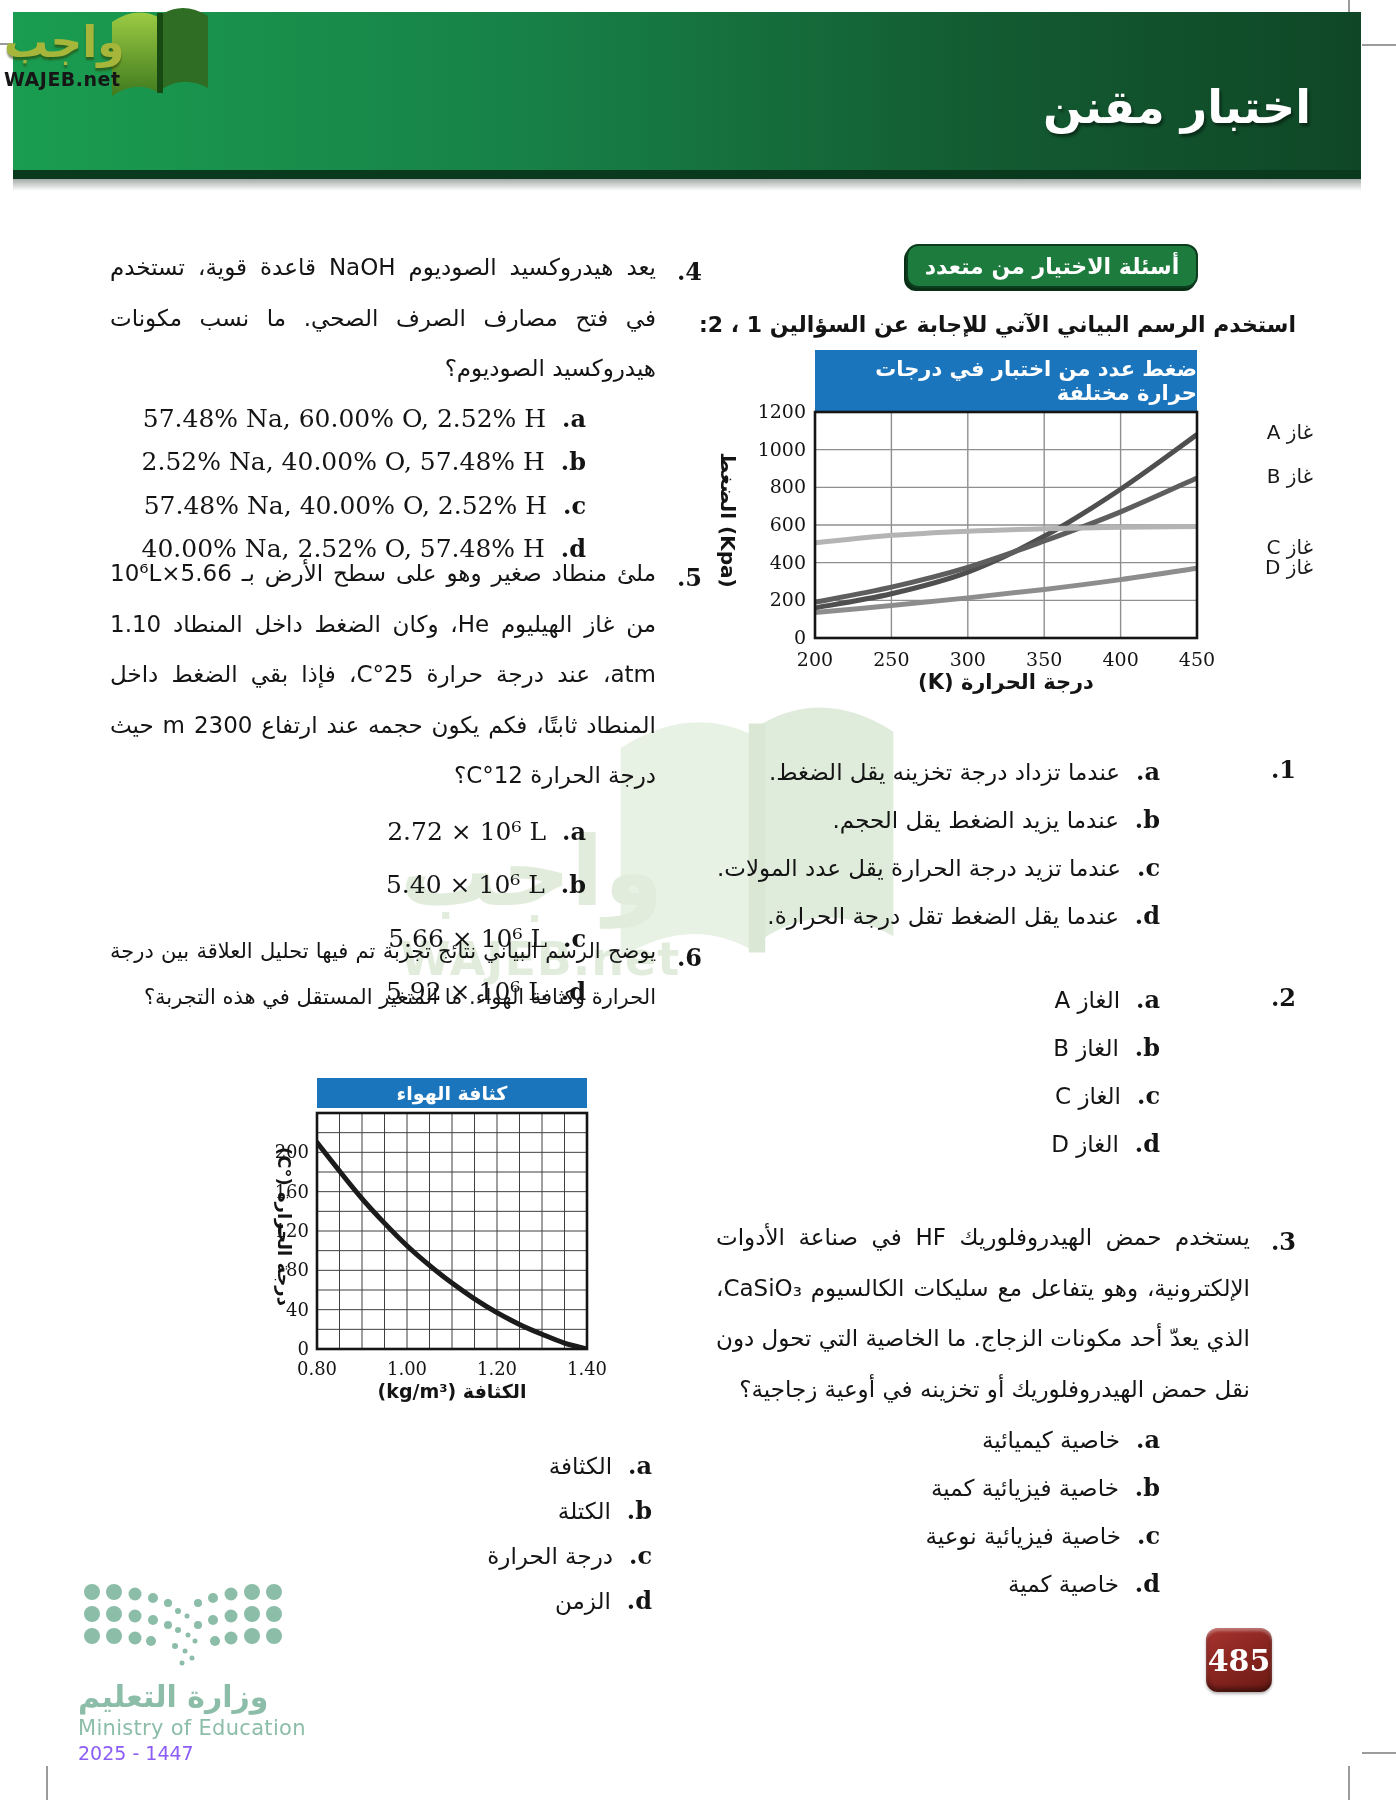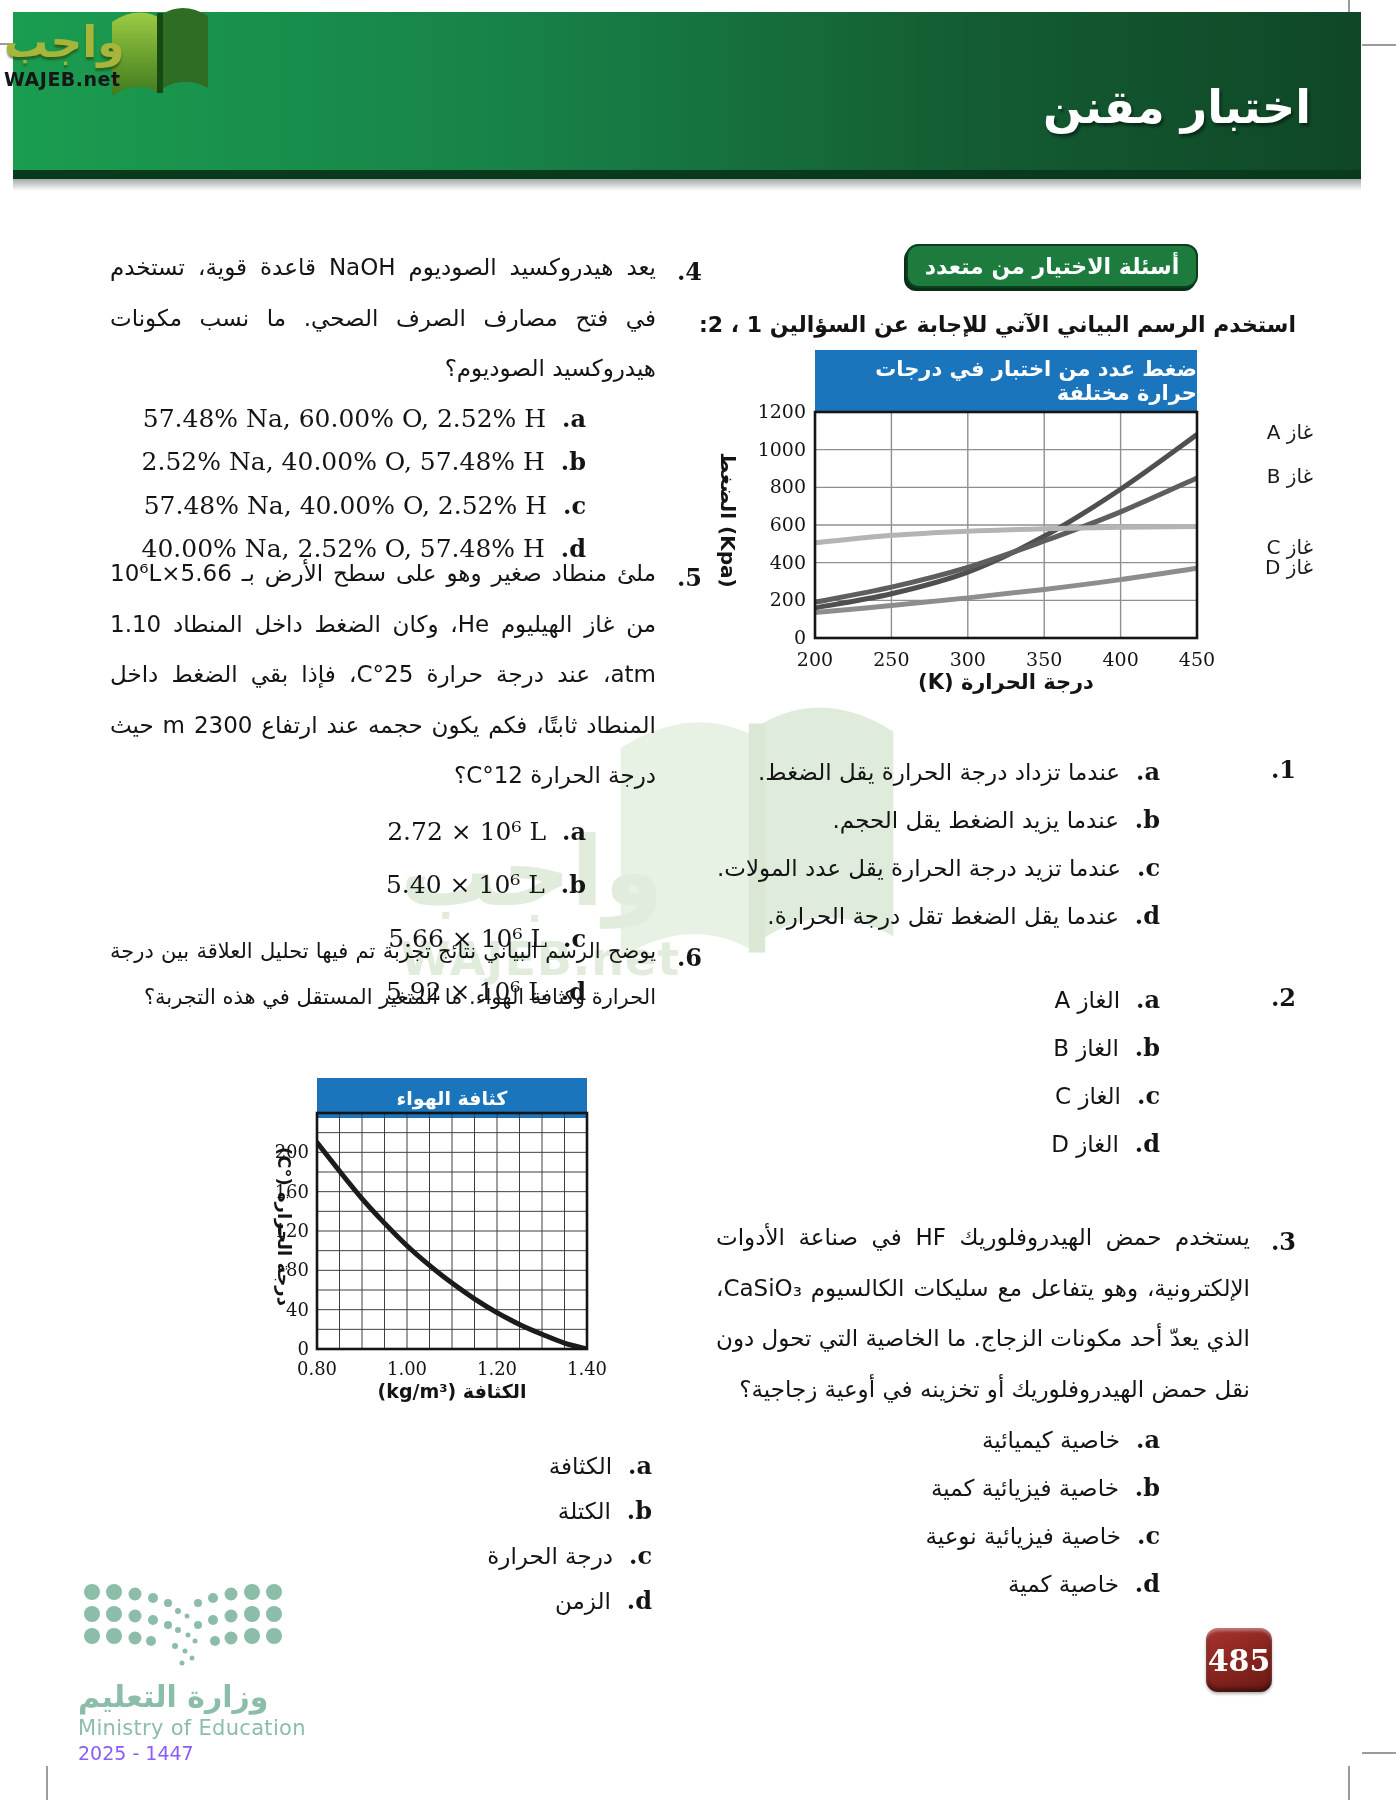--- a/index.html
+++ b/index.html
@@ -39,21 +39,21 @@
   .intro{position:absolute;right:100px;top:312px;width:600px;direction:rtl;text-align:right;
          font-size:22px;font-weight:700;z-index:2;}
 
   
   .chart{position:absolute;z-index:2;}
   .chart1{left:700px;top:350px;width:660px;height:372px;}
   .chart2{left:250px;top:1078px;width:420px;height:345px;}
   .chart-header{position:absolute;background:#1b75bc;color:#ffffff;font-weight:700;direction:rtl;
             display:flex;align-items:center;justify-content:center;}
   .c1h{left:115px;top:0;width:382px;height:62px;font-size:21px;}
-  .c2h{left:67px;top:0;width:270px;height:40px;font-size:19px;}
+  .c2h{left:67px;top:0;width:270px;height:30px;font-size:19px;}
   .chart svg{position:absolute;left:0;top:0;}
   .ylabel{position:absolute;text-align:center;font-weight:700;}
   .c1y{left:-72px;top:158px;width:200px;font-size:20px;direction:ltr;transform:rotate(90deg);}
   .c2y{left:-66px;top:138px;width:200px;font-size:18px;direction:rtl;transform:rotate(90deg);}
   .xlabel{position:absolute;text-align:center;font-weight:700;direction:rtl;}
   .c1x{left:115px;top:320px;width:382px;font-size:21px;}
   .c2x{left:37px;top:302px;width:330px;font-size:19px;}
   .series-label{position:absolute;left:508px;width:105px;direction:rtl;text-align:right;
                 font-size:20px;color:#1a1a1a;}
   .s-a{top:70px;} .s-b{top:114px;} .s-c{top:176px;margin-top:9px;} .s-d{top:205px;}
@@ -190,21 +190,21 @@
     <div class="series-label s-d">غاز D</div>
   </div>
 
   <div class="q q-1">
     <div class="qrow">
       <span class="qnum">1.</span>
       <div class="qbody">
         <div class="opts">
           <div class="opt">
               <span class="letter">a.</span>
-              <span class="otext">عندما تزداد درجة الحرارة يقل الضغط.</span>
+              <span class="otext">عندما تزداد درجة تخزينه يقل الضغط.</span>
             </div>
           <div class="opt">
               <span class="letter">b.</span>
               <span class="otext">عندما يزيد الضغط يقل الحجم.</span>
             </div>
           <div class="opt">
               <span class="letter">c.</span>
               <span class="otext">عندما تزيد درجة الحرارة يقل عدد المولات.</span>
             </div>
           <div class="opt">

